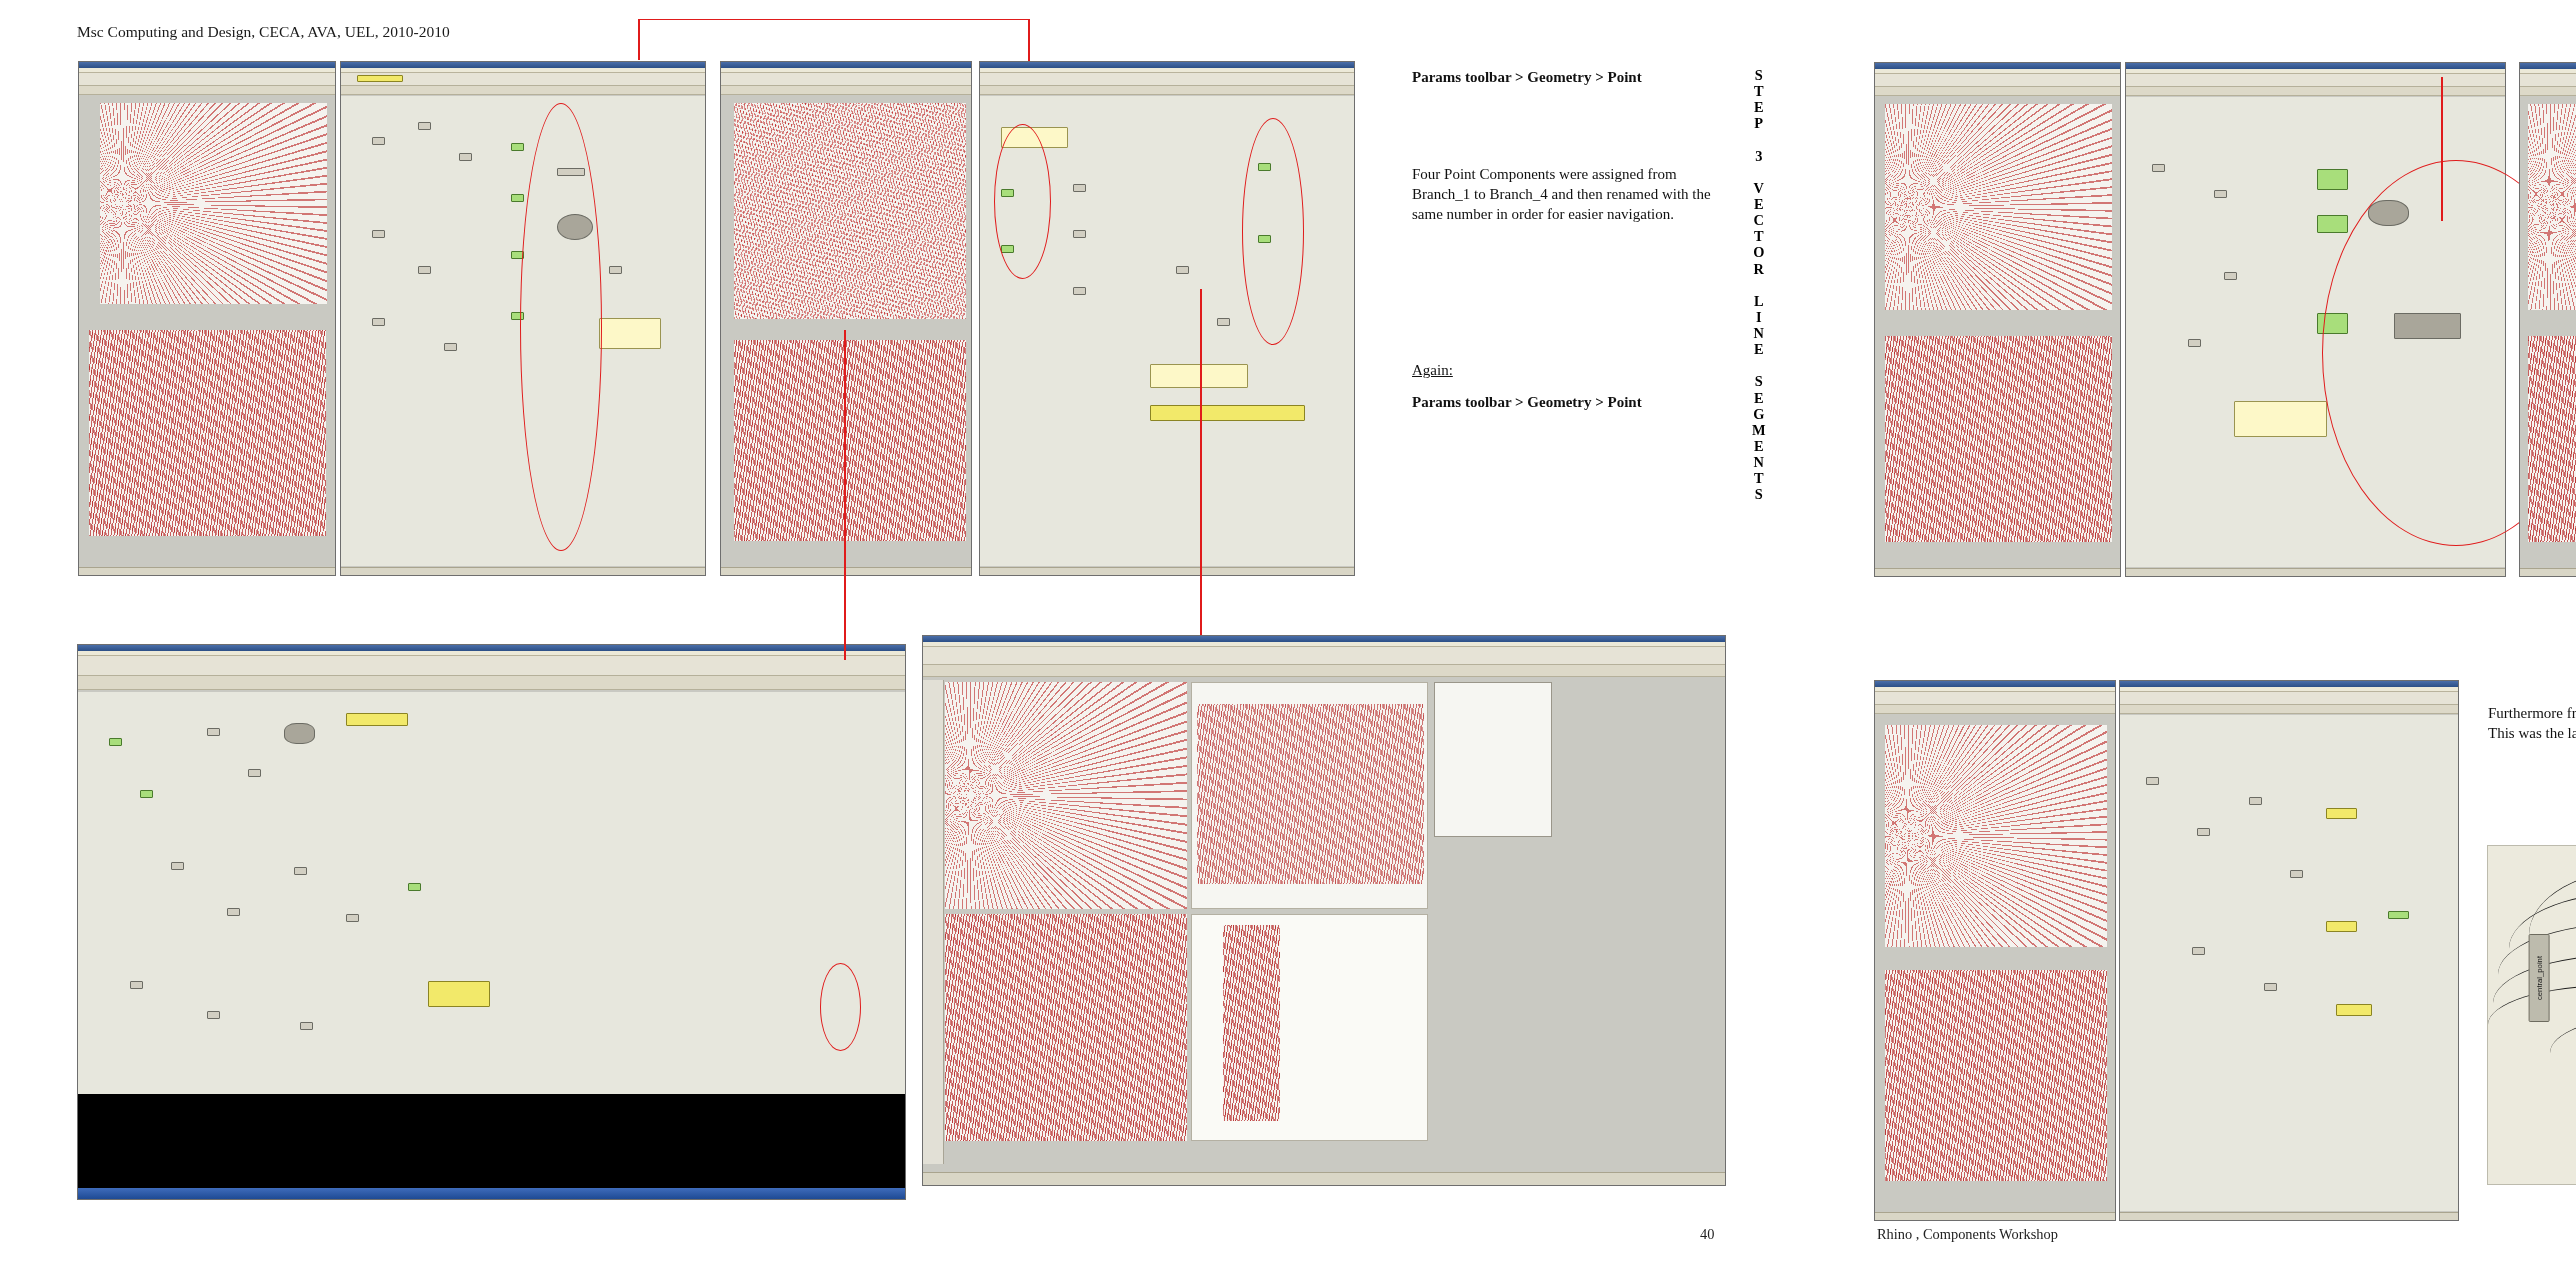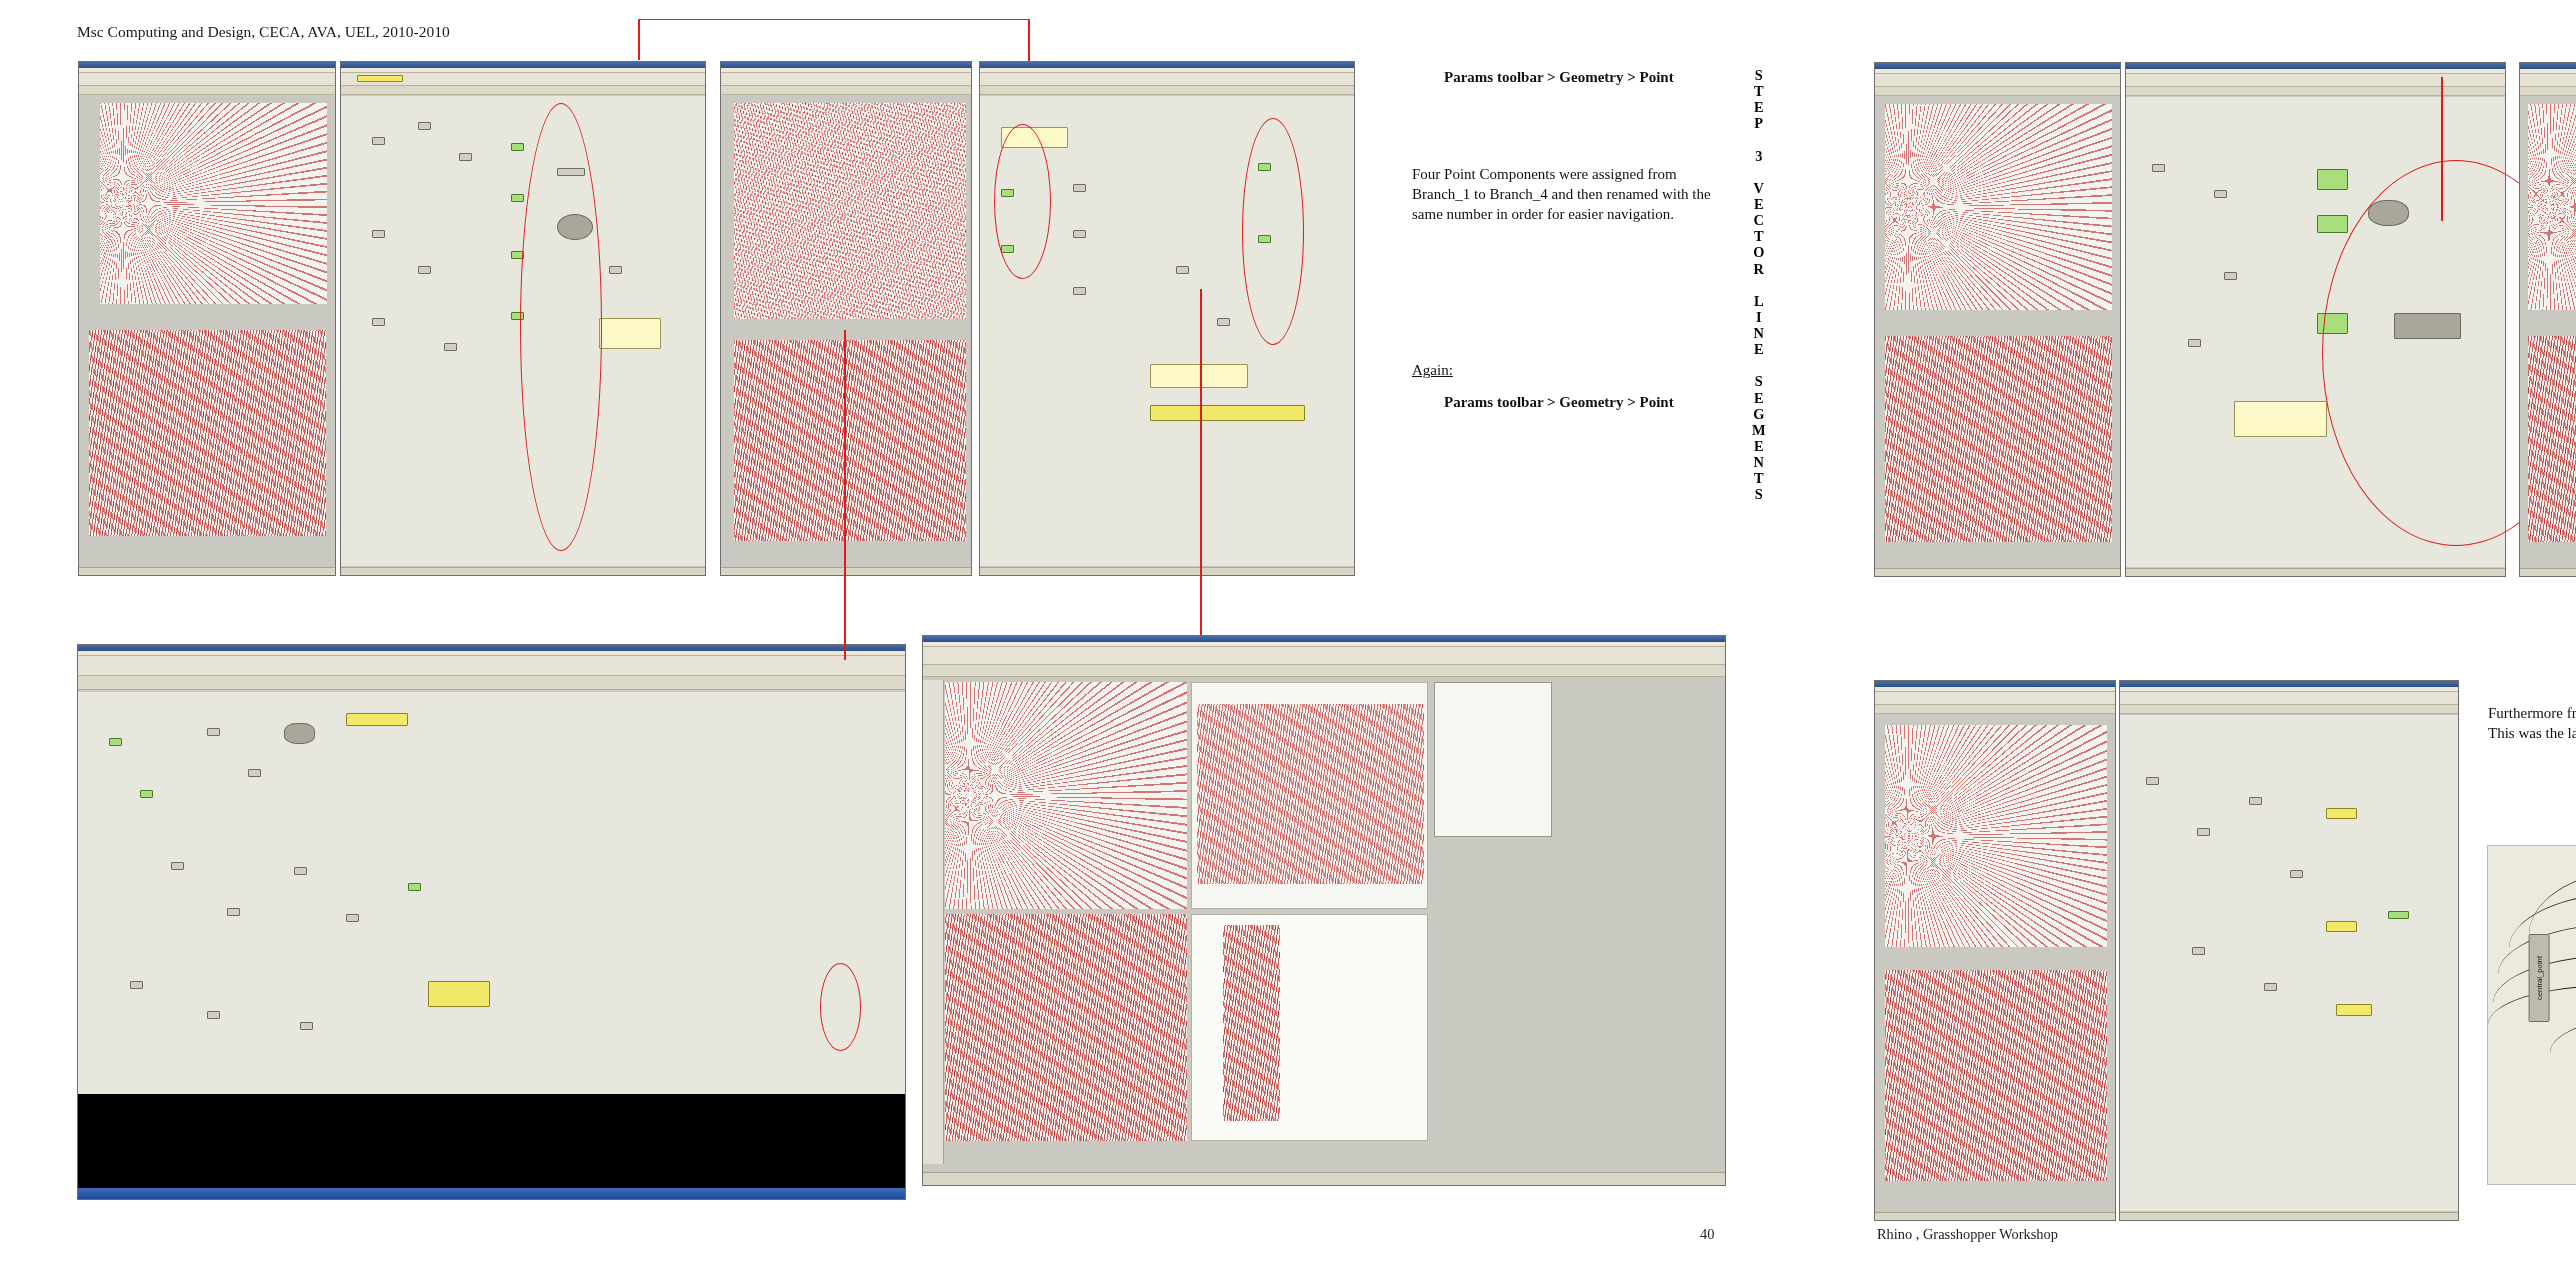--- a/index.html
+++ b/index.html
@@ -33,21 +33,21 @@
     font-size: 14.4px;
     color: #222;
   }
   .caption {
     position: absolute;
     font-size: 15px;
     line-height: 1.32;
     color: #111;
     font-family: "Liberation Serif", serif;
   }
-  .caption b { font-weight: bold; margin-left: 32px; }
+  .caption b { font-weight: bold; }
   .vertlabel {
     position: absolute;
     font-size: 14.4px;
     font-weight: bold;
     line-height: 1.12;
     text-align: center;
     width: 17.5px;
     letter-spacing: 0px;
     color: #000;
   }
@@ -450,17 +450,17 @@
       <div class="gwire" style="left:20.6px; top:46px; width:247px; height:113px; border-radius:60%; border-left:0; border-right:0; border-bottom:0;"></div>
       <div class="gwire" style="left:10.3px; top:77px; width:258px; height:103px; border-radius:55%; border-left:0; border-right:0; border-bottom:0;"></div>
       <div class="gwire" style="left:5.2px; top:108px; width:268px; height:98px; border-radius:50%; border-left:0; border-right:0; border-bottom:0;"></div>
       <div class="gwire" style="left:0px; top:139px; width:278px; height:88px; border-radius:45%; border-left:0; border-right:0; border-bottom:0;"></div>
       <div class="gwire" style="left:62px; top:170px; width:216px; height:82px; border-radius:45%; border-left:0; border-right:0; border-bottom:0;"></div>
 
       <div class="gnode vert" style="left:41px; top:88px; width:20.6px; height:88px;">central_point</div>
 
     </div>
 
-    <div class="footer-txt" style="left:70px; top:1226px;">Rhino , Grasshopper Workshop</div>
+    <div class="footer-txt" style="left:70px; top:1226px;">Rhino , Components Workshop</div>
 
   </div>
 </div>
 
 
 </body></html>

